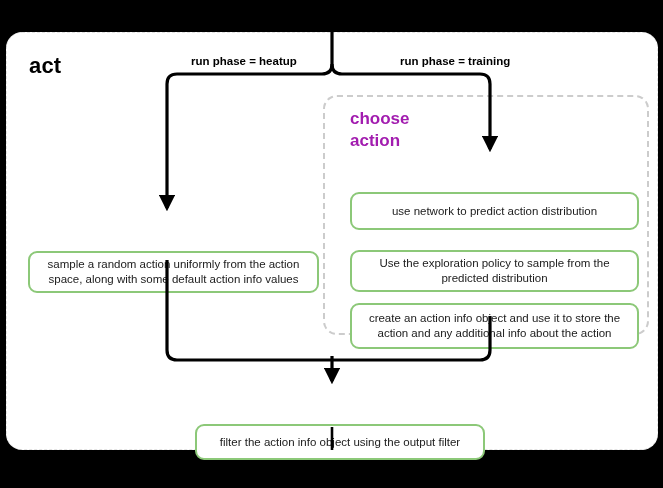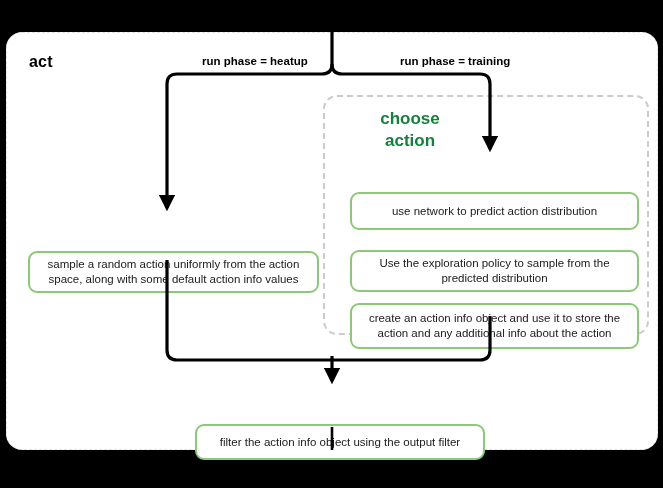--- a/index.html
+++ b/index.html
@@ -29,21 +29,21 @@
     background: #ffffff;
     border: 1px dashed #e3e3e3;
     border-radius: 16px;
     box-sizing: border-box;
   }
 
   #act-title {
     position: absolute;
     left: 22px;
     top: 20px;
-    font-size: 16px;
+    font-size: 22px;
     font-weight: bold;
     color: #000000;
     letter-spacing: 0.2px;
   }
 
   
   #choose-action-group {
     position: absolute;
     left: 316px;
     top: 62px;
@@ -55,22 +55,21 @@
   }
 
   #choose-action-title {
     position: absolute;
     left: 25px;
     top: 11px;
     width: 120px;
     font-size: 17px;
     font-weight: bold;
     line-height: 22px;
-    color: #15803d;
-    text-align: center;
+    color: #a21caf;
   }
 
   
   .gbox {
     position: absolute;
     background: #ffffff;
     border: 2px solid #8cc878;
     border-radius: 9px;
     box-sizing: border-box;
     display: flex;
@@ -90,21 +89,21 @@
   #box-filter   { left: 188px; top: 391px; width: 290px; height: 36px; text-align: right; }
 
   
   .edge-label {
     position: absolute;
     font-size: 11.5px;
     font-weight: bold;
     color: #000000;
     white-space: nowrap;
   }
-  #label-heatup   { left: 191px; top: 55px; margin-left: 11px; }
+  #label-heatup   { left: 191px; top: 55px; }
   #label-training { left: 356px; top: 55px; margin-left: 44px; }
 
   
   #connectors {
     position: absolute;
     left: 0;
     top: 0;
     width: 663px;
     height: 488px;
     pointer-events: none;

